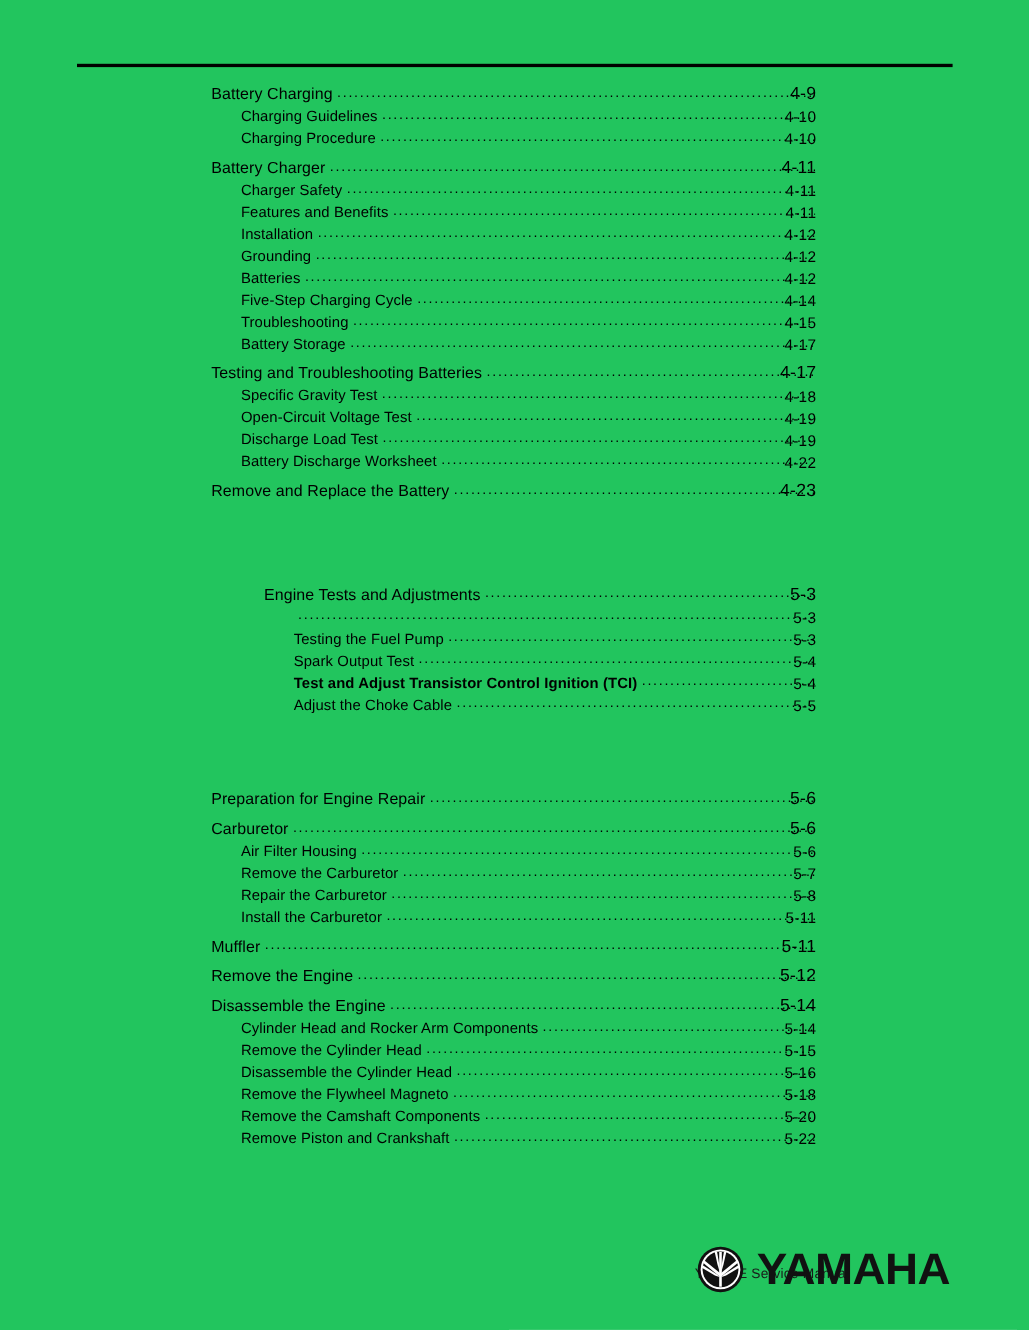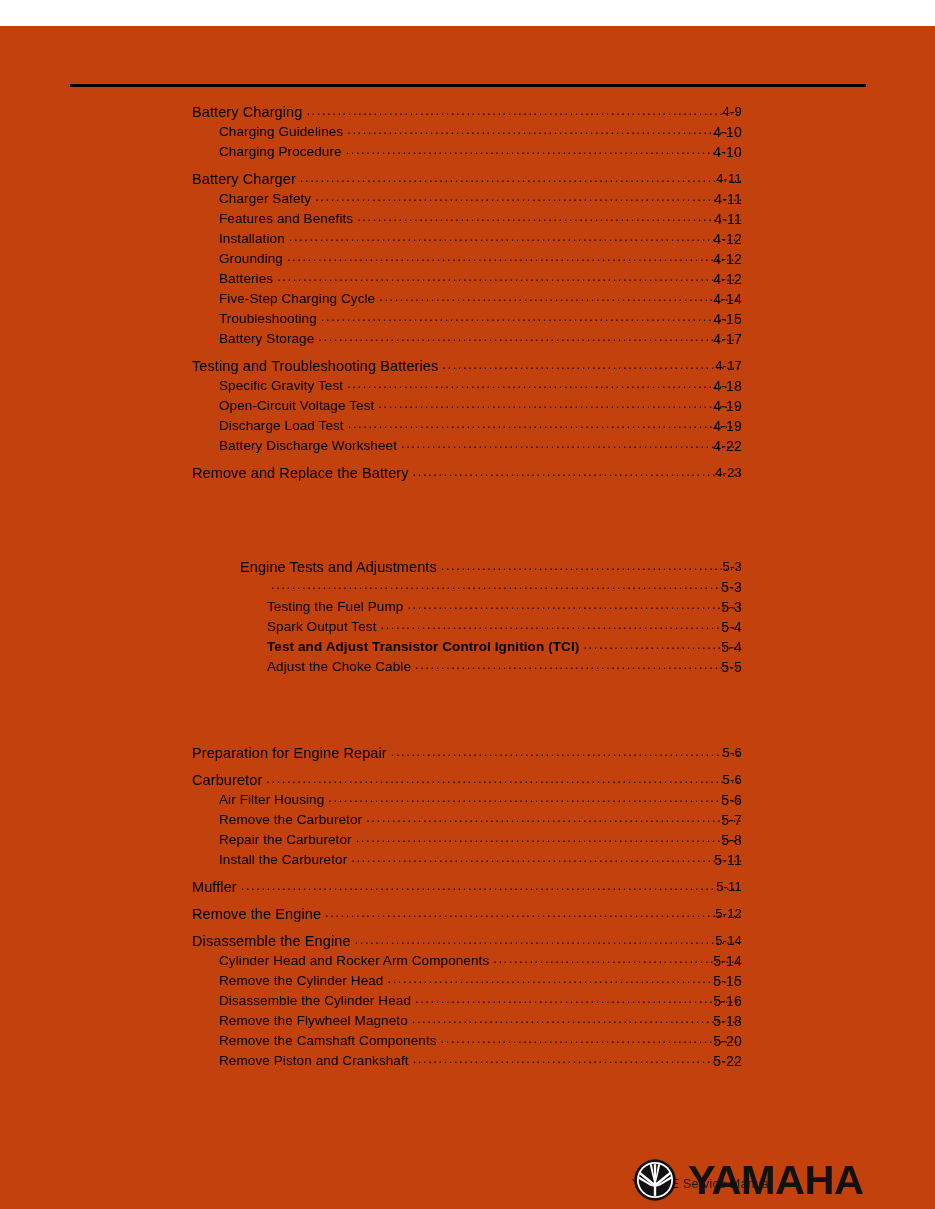--- a/index.html
+++ b/index.html
@@ -13,22 +13,21 @@
     height: 1209px;
     position: relative;
     font-family: "Liberation Sans", sans-serif;
     color: #000000;
     overflow: hidden;
   }
 
   .page {
     position: absolute;
     inset: 0;
-    background: #c2410c;
-    margin-top: 26px;
+    background: #22c55e;
   }
 
   
   .top-rule {
     position: absolute;
     left: 70px;
     top: 58px;
     width: 796px;
     height: 3px;
     background: #000000;
@@ -100,21 +99,21 @@
   .toc-row.spaced .leader {
     margin-left: 4px;
   }
 
   .pageno {
     position: absolute;
     right: 193px;
     top: 0;
     width: 46px;
     text-align: right;
-    font-size: 13px;
+    font-size: 16px;
     letter-spacing: 0.2px;
   }
   .toc-row.level-2 .pageno {
     font-size: 14px;
   }
 
   
   .footer {
     position: absolute;
     left: 0;

